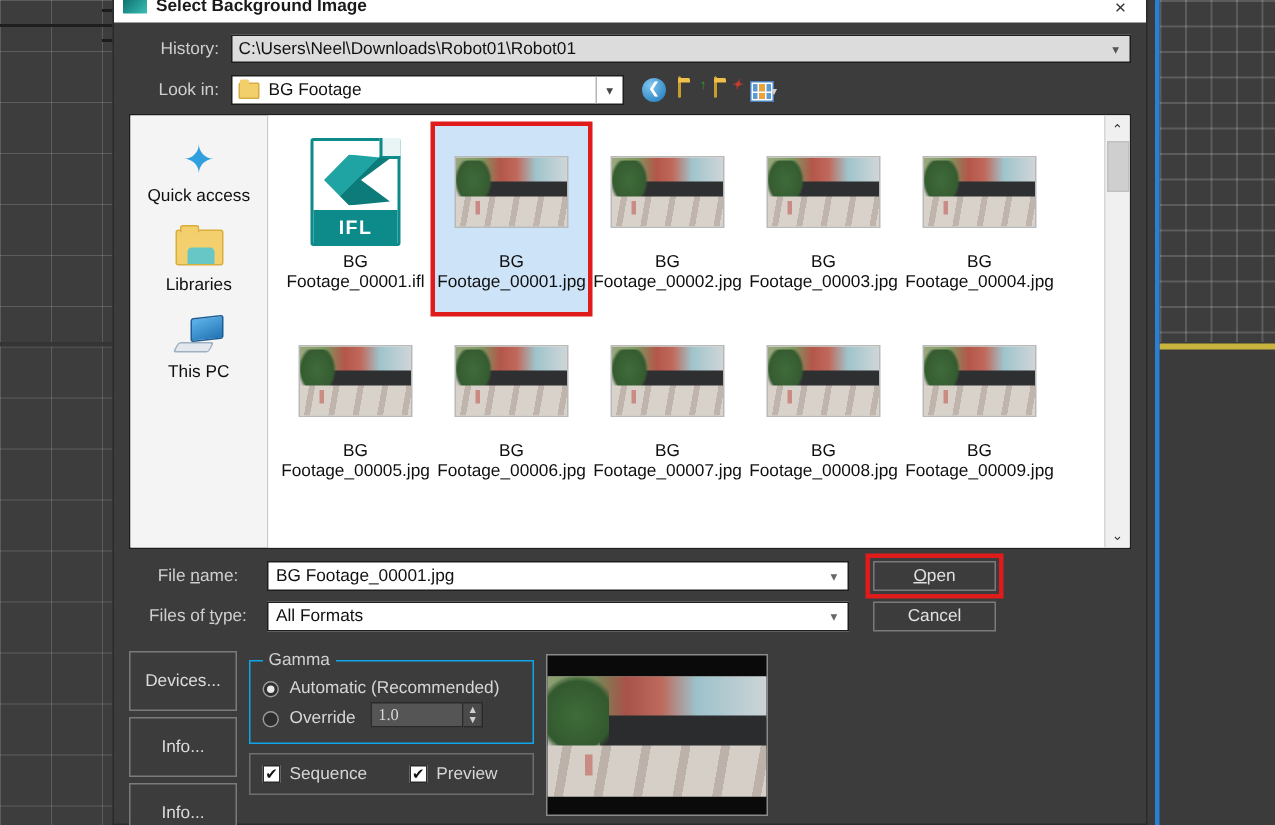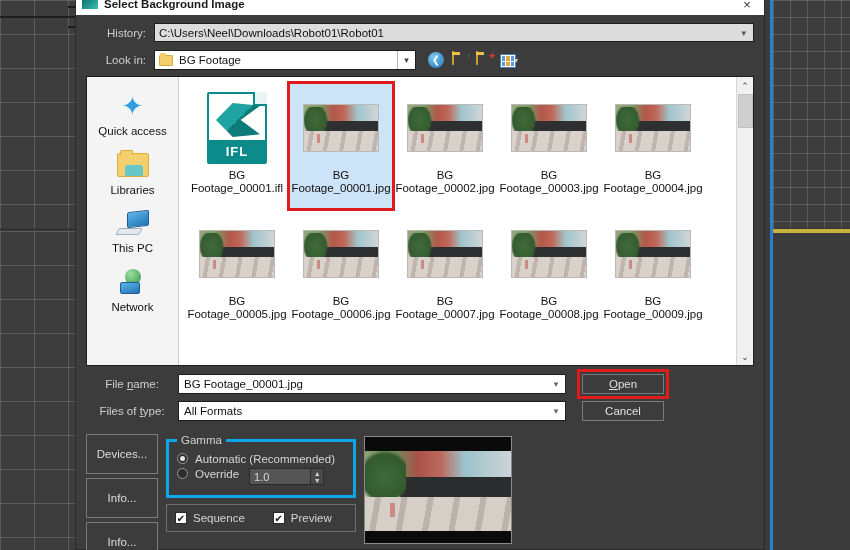--- a/index.html
+++ b/index.html
@@ -309,34 +309,34 @@
   
   #bottom { display: flex; padding: 6px 10px 0 10px; gap: 8px; }
   #left-btns { display: flex; flex-direction: column; gap: 4px; width: 72px; }
   .side-btn {
     height: 40px; background: #3c3c3c; border: 1px solid #7a7a7a;
     color: #dcdcdc; font-size: 11.5px;
     display: flex; align-items: center; justify-content: center; cursor: pointer;
   }
   #mid-col { width: 190px; display: flex; flex-direction: column; gap: 6px; }
   fieldset.group {
-    border: 3px solid #0ea5e9; padding: 4px 8px 7px;
+    border: 1px solid #0ea5e9; padding: 4px 8px 7px;
   }
   fieldset.group legend { padding: 0 4px; color: #d0d0d0; font-size: 11.5px; }
-  .radio-row { display: flex; align-items: flex-start; margin: 3px 0; }
+  .radio-row { display: flex; align-items: flex-end; margin: 3px 0; }
   .radio {
     width: 11px; height: 11px; border-radius: 50%;
     border: 1px solid #9a9a9a; background: #2e2e2e; margin-right: 7px;
     display: flex; align-items: center; justify-content: center; flex: 0 0 auto;
   }
   .radio.on::after {
     content: ""; width: 5px; height: 5px; border-radius: 50%; background: #e8e8e8;
   }
   .radio-row .rlabel { color: #d6d6d6; font-size: 11.5px; }
-  .spin-wrap { display: flex; align-items: center; margin-left: 10px; }
+  .spin-wrap { display: flex; align-items: center; margin-left: 10px; font-family: Liberation Serif, serif; }
   .spin-field {
     width: 62px; height: 17px; background: #555555; border: 1px solid #2a2a2a;
     color: #d8d8d8; font-size: 11px; display: flex; align-items: center; padding-left: 4px;
   }
   .spin-btns {
     width: 13px; height: 17px; background: #4a4a4a; border: 1px solid #2a2a2a;
     border-left: none; display: flex; flex-direction: column;
     align-items: center; justify-content: center; color: #d0d0d0;
     font-size: 7px; line-height: 7px; cursor: pointer;
   }
@@ -448,29 +448,20 @@
         </div>
         <div class="place">
           <span class="glyph">
               <span class="ic-pc">
                 <i class="mon"></i>
                 <i class="kb"></i>
               </span>
             </span>
           <span class="plabel">This PC</span>
         </div>
-        <div class="place">
-          <span class="glyph">
-              <span class="ic-net">
-                <i class="globe"></i>
-                <i class="scr"></i>
-              </span>
-            </span>
-          <span class="plabel">Network</span>
-        </div>
       </div>
 
       <div id="filelist-wrap">
         <div id="filelist">
             <div class="file-item">
               <div class="thumb-wrap">
                 <div class="ifl-icon">
                   <span class="fold"></span>
                   <span class="logo"></span>
                   <span class="ifl-bar">IFL</span>

